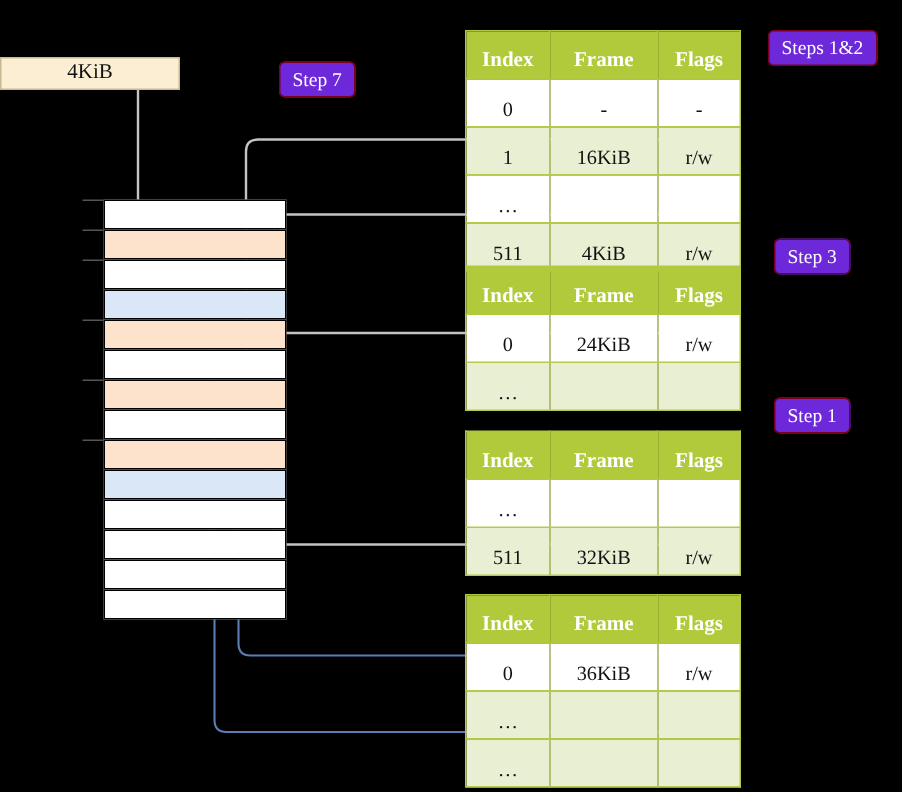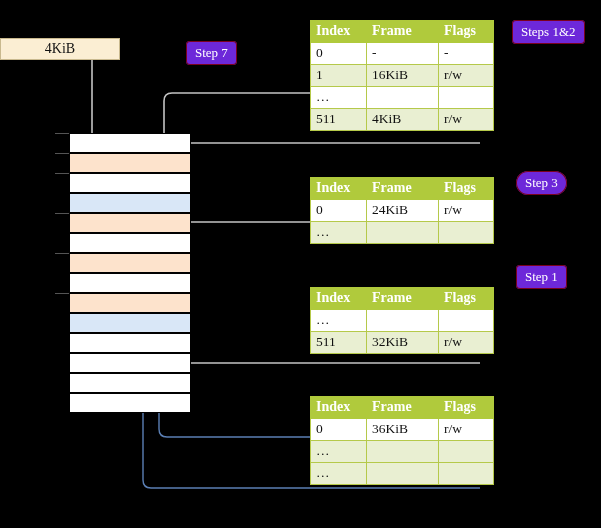--- a/index.html
+++ b/index.html
@@ -23,39 +23,39 @@
 
   
   .badge{
     position:absolute;background:#6d28d9;color:#fff;
     font-size:13px;line-height:1;padding:5px 9px 6px 9px;
     border-radius:4px;white-space:nowrap;
     box-shadow:0 0 0 1px #7a001e inset;
   }
   #badge-step0{left:186px;top:41px;}
   #badge-steps12{left:512px;top:20px;}
-  #badge-step3{left:516px;top:171px;border-radius:12px;}
+  #badge-step3{left:516px;top:159px;}
   #badge-step4{left:516px;top:265px;}
 
   
   .memcol{position:absolute;left:69px;top:133px;width:122px;height:281px;}
   .memcell{
     position:absolute;left:0;width:122px;height:20px;
     border:1px solid #000;box-sizing:border-box;background:#fff;
   }
   .memcell.peach{background:#fde3cc;}
   .memcell.blue{background:#d9e7f7;}
   .tick{position:absolute;width:14px;height:1px;background:#555;}
 
   
   .ptable{position:absolute;border-collapse:collapse;font-size:13.5px;}
   .ptable td,.ptable th{
-    border:1px solid #b5c94a;padding:2px 5px 3px 5px;
+    border:1px solid #b5c94a;padding:12px 5px 3px 5px;
     height:19px;box-sizing:border-box;color:#111;font-weight:normal;
-    text-align:left;vertical-align:middle;
+    text-align:center;vertical-align:middle;
   }
   .ptable th{
     background:#b0ca3c;color:#fff;font-weight:bold;font-size:14px;
     border:1px solid #b0ca3c;
   }
   .ptable tr.odd td{background:#fff;}
   .ptable tr.even td{background:#e9efd2;}
   .ptable td.hl{background:#fbf7bb;}
   .c-idx{width:56px;}
   .c-frm{width:72px;}

